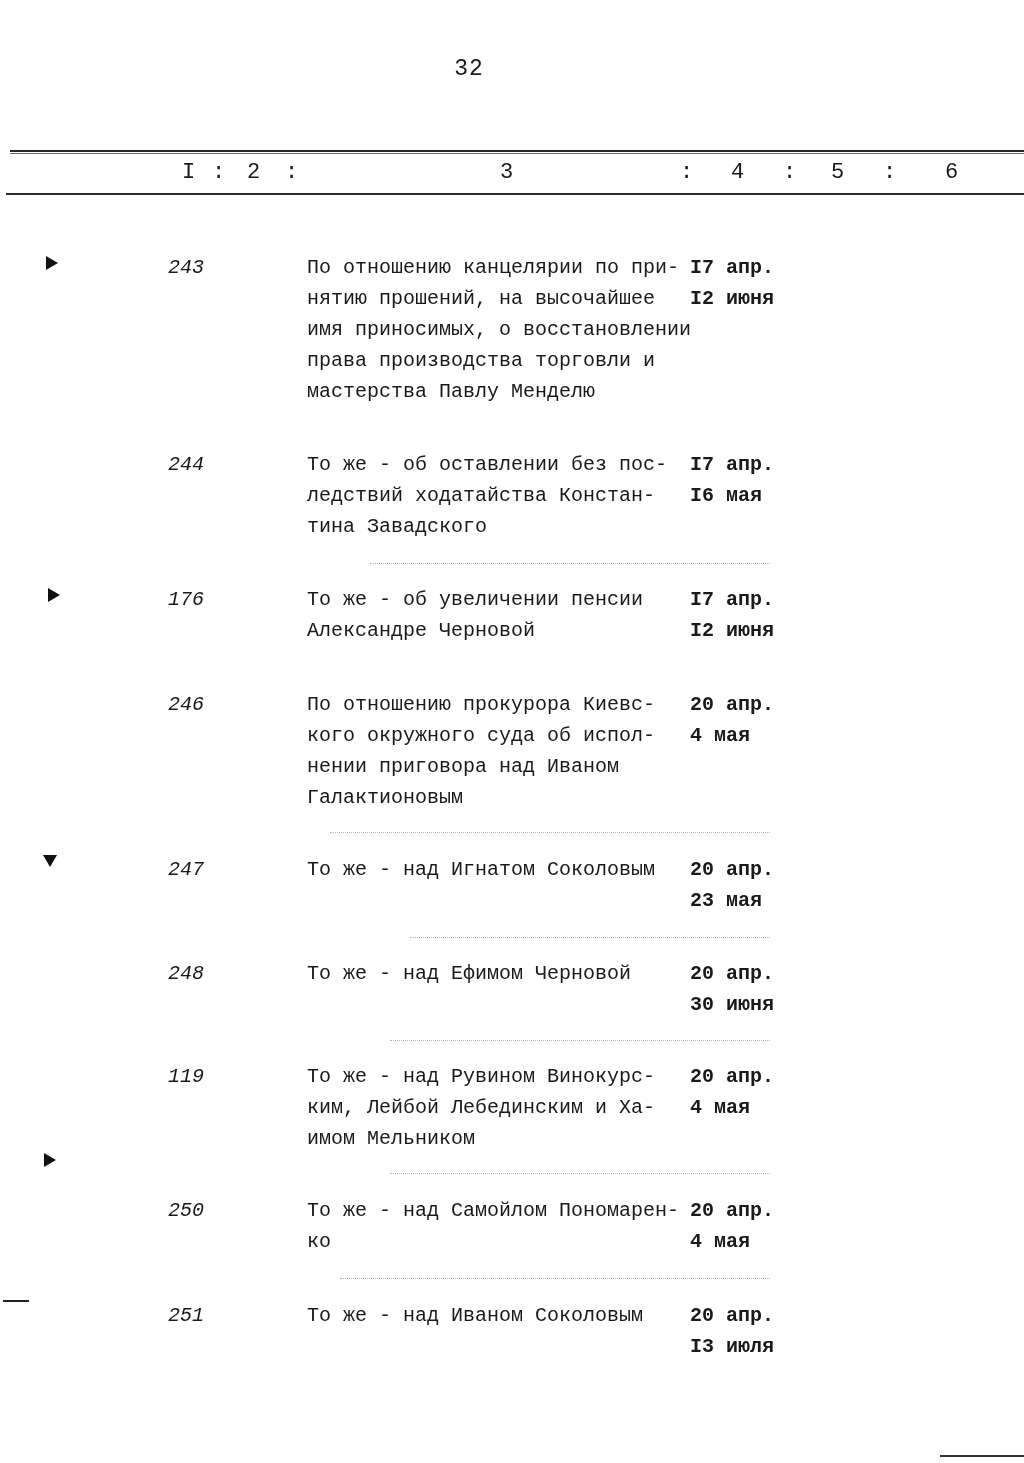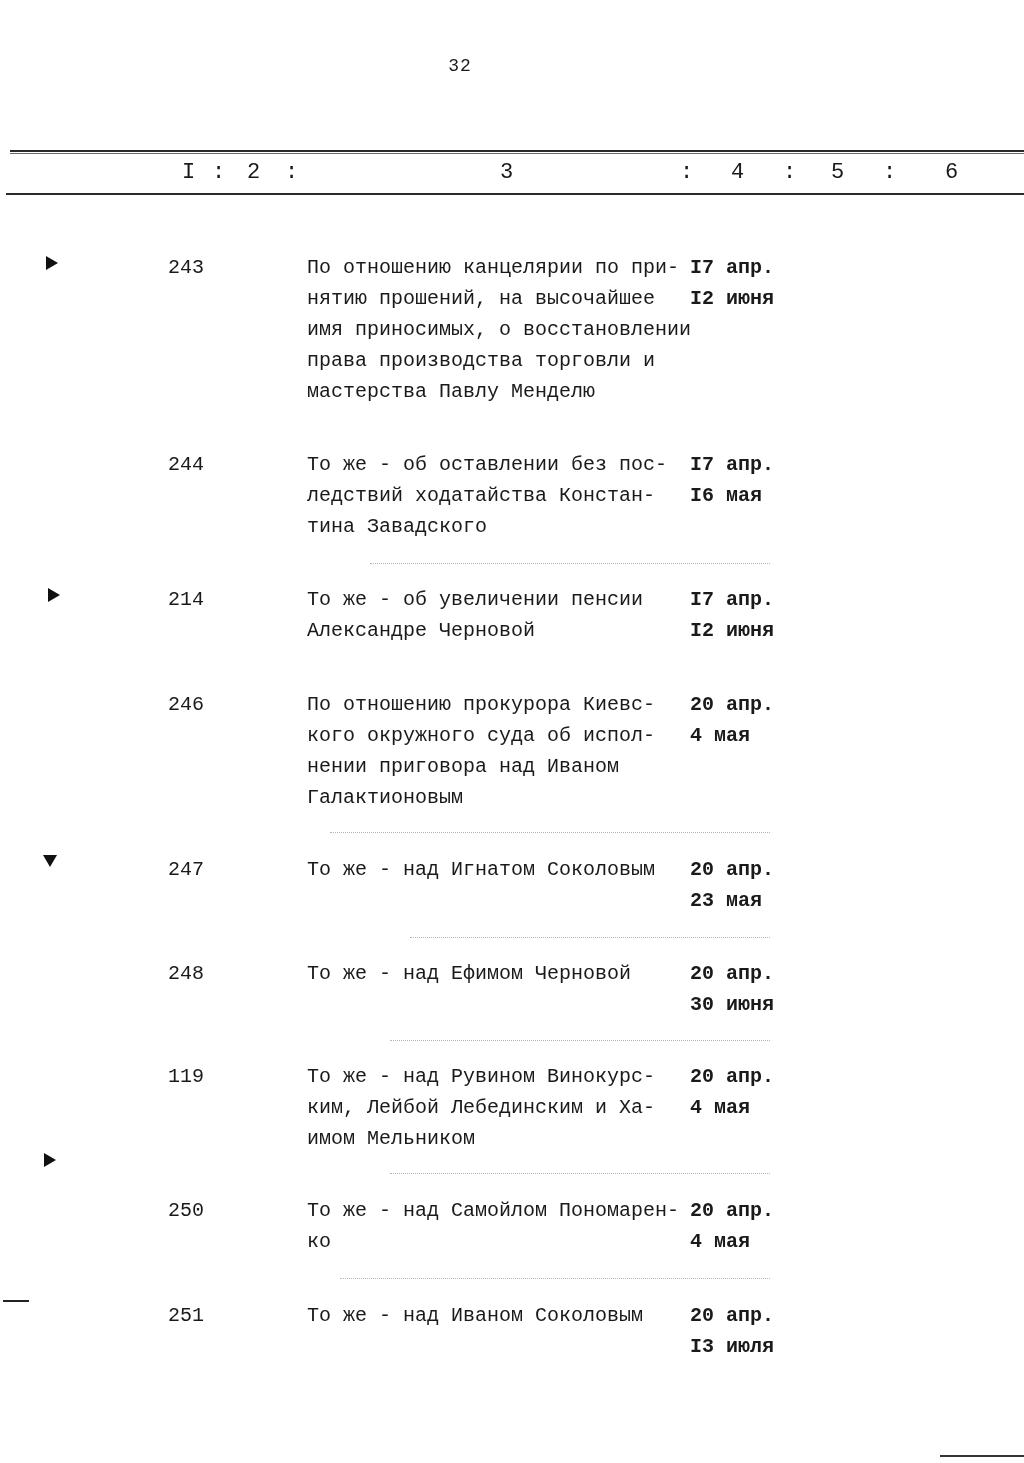--- a/index.html
+++ b/index.html
@@ -2,39 +2,39 @@
 <html><head>
   <meta charset="utf-8">
   <style>
     html, body { margin: 0; padding: 0; background: #ffffff; }
     body {
       width: 1024px; height: 1463px; position: relative; overflow: hidden;
       font-family: "Liberation Mono", "DejaVu Sans Mono", monospace;
       color: #1a1a1a;
     }
     .page-number {
-      position: absolute; top: 56px; left: 0; width: 920px;
-      text-align: center; font-size: 18px; letter-spacing: 1px;
+      position: absolute; top: 56px; left: 9px; width: 920px;
+      text-align: center; font-size: 23px; letter-spacing: 1px;
     }
     .rule-top {
       position: absolute; left: 10px; top: 150px; width: 1014px; height: 2px;
       background: #2a2a2a;
     }
     .rule-top2 {
       position: absolute; left: 10px; top: 153px; width: 1014px; height: 1px;
       background: #6a6a6a;
     }
     .rule-bottom {
       position: absolute; left: 6px; top: 193px; width: 1018px; height: 2px;
       background: #2a2a2a;
     }
     .header-row { position: absolute; top: 160px; left: 0; width: 1024px; height: 28px; font-size: 22px; }
     .header-row span { position: absolute; top: 0; }
     .entry { position: absolute; left: 0; width: 1024px; font-size: 20px; line-height: 31px; }
-    .entry .num { position: absolute; left: 168px; top: 0; }
+    .entry .num { position: absolute; left: 168px; top: 0; font-style: italic; }
     .entry .text { position: absolute; left: 307px; top: 0; width: 395px; white-space: pre; }
     .entry .dates { position: absolute; left: 690px; top: 0; white-space: pre; font-weight: bold; }
     .mark {
       position: absolute; width: 0; height: 0;
       border-top: 7px solid transparent; border-bottom: 7px solid transparent;
       border-left: 12px solid #111;
     }
     .dash { position: absolute; left: 3px; top: 1300px; width: 26px; height: 2px; background: #222; }
     .corner-line { position: absolute; left: 940px; top: 1455px; width: 84px; height: 2px; background: #333; }
     .dots {
@@ -79,21 +79,21 @@
 <div class="entry" style="top:449px">
   <span class="num">244</span>
   <span class="text">То же - об оставлении без пос-
 ледствий ходатайства Констан-
 тина Завадского</span>
   <span class="dates">I7 апр.
 I6 мая</span>
 </div>
 
 <div class="entry" style="top:584px">
-  <span class="num">214</span>
+  <span class="num">176</span>
   <span class="text">То же - об увеличении пенсии
 Александре Черновой</span>
   <span class="dates">I7 апр.
 I2 июня</span>
 </div>
 
 <div class="entry" style="top:689px">
   <span class="num">246</span>
   <span class="text">По отношению прокурора Киевс-
 кого окружного суда об испол-

